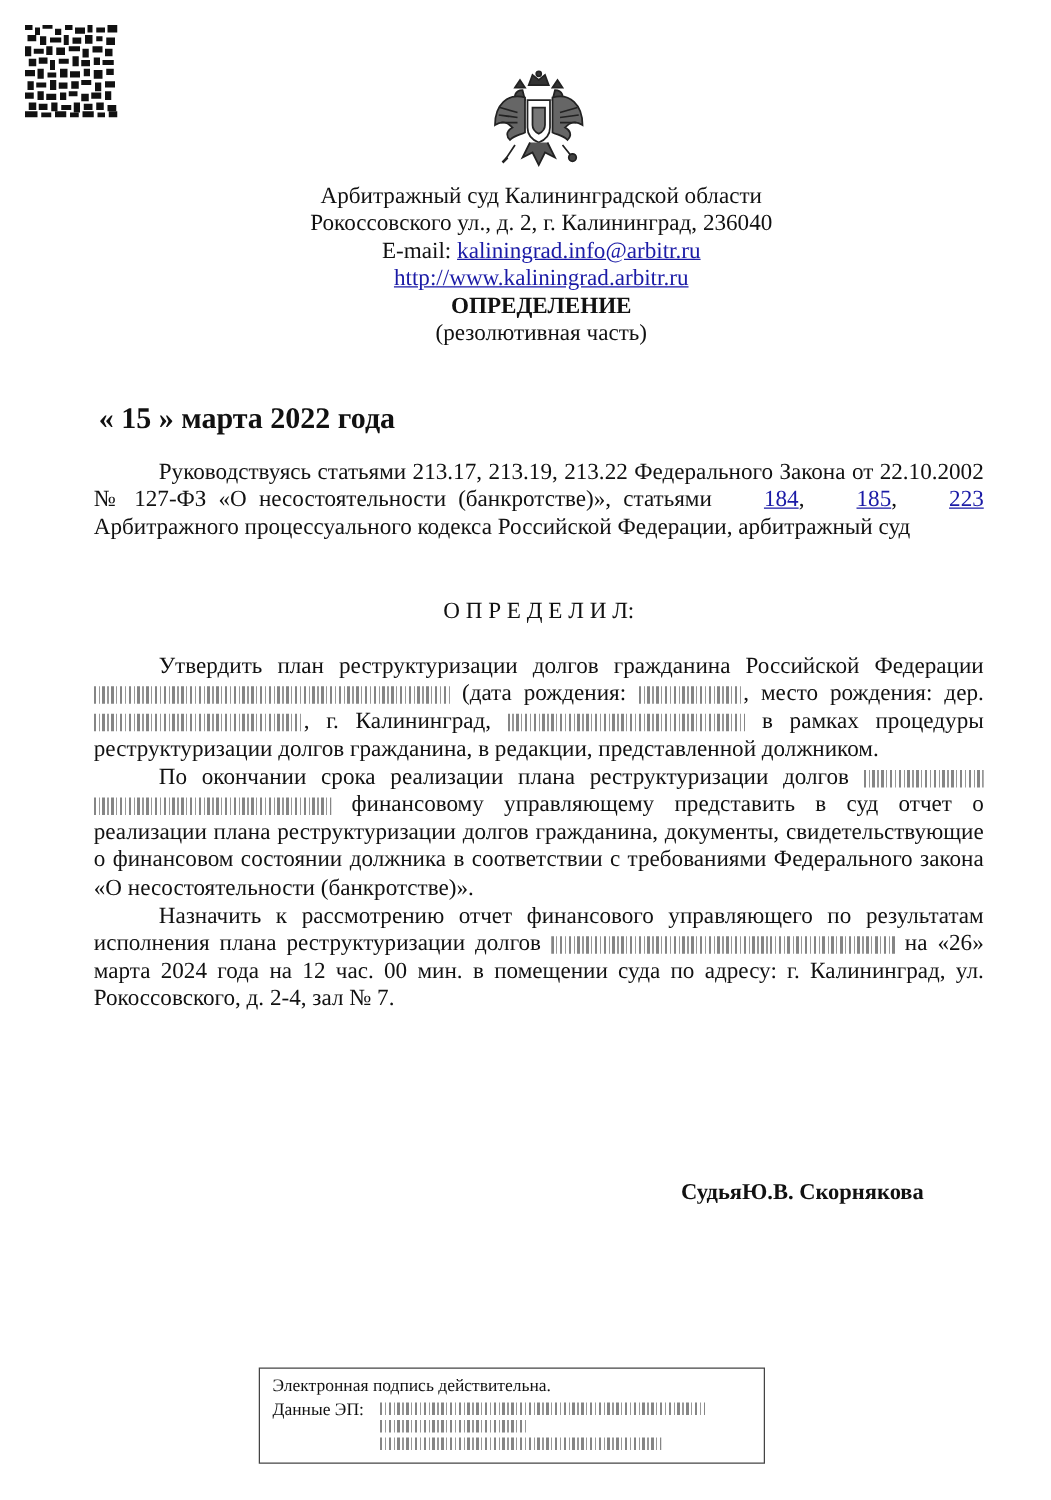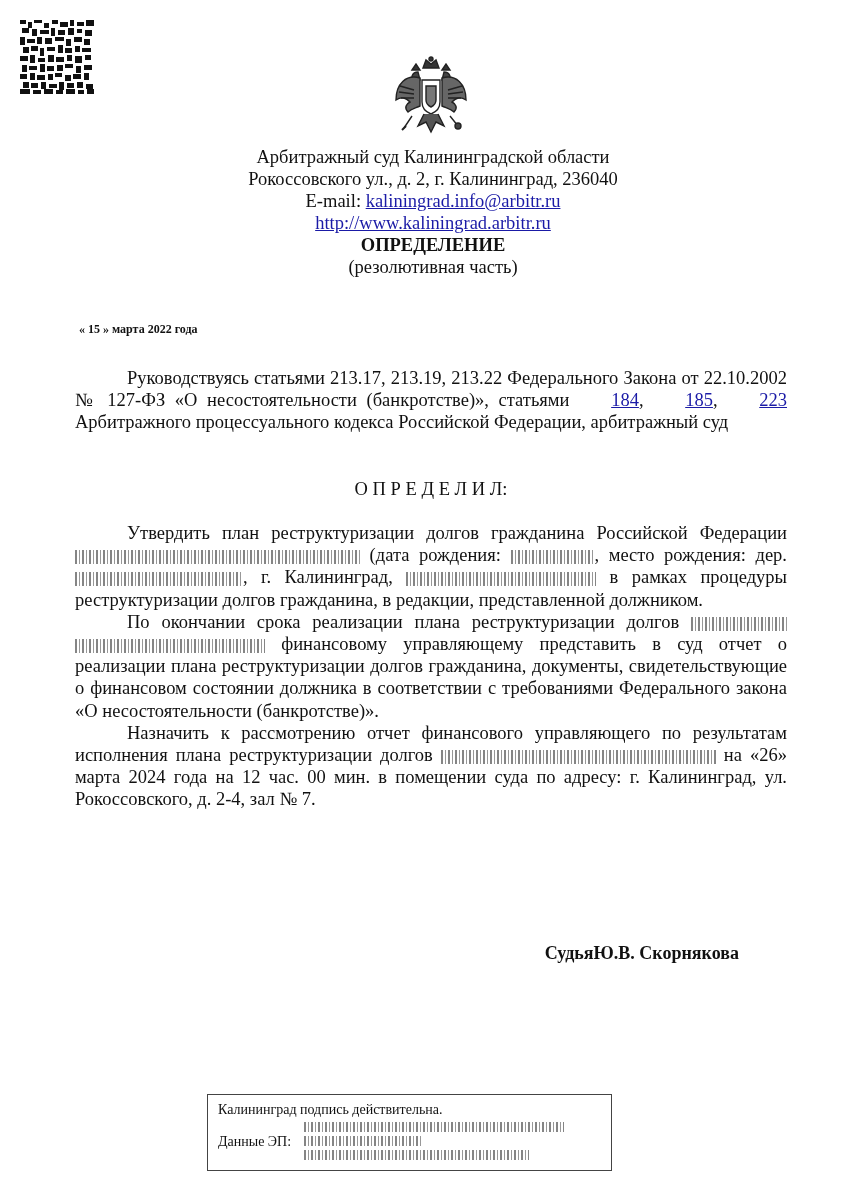--- a/index.html
+++ b/index.html
@@ -4,37 +4,37 @@
 <style>
   html, body { margin:0; padding:0; background:#ffffff; }
   body { width:841px; height:1200px; position:relative; overflow:hidden;
          font-family:"Liberation Serif", "DejaVu Serif", serif; color:#111; }
   .qr { position:absolute; left:20px; top:20px; width:74px; height:74px; }
   .emblem { position:absolute; left:392px; top:56px; width:78px; height:80px; }
   .header { position:absolute; left:0; top:146px; width:866px; text-align:center;
             font-size:18.5px; line-height:22px; }
   .header a { color:#1a1aa6; text-decoration:underline; }
   .bold { font-weight:bold; }
-  .dateline { position:absolute; top:322px; left:79px; right:56px; font-size:12px;
+  .dateline { position:absolute; top:322px; left:79px; right:56px; font-size:24px;
               font-weight:bold; display:flex; justify-content:space-between;
               font-family:"Liberation Serif", serif; }
   .redact { display:inline-block; height:14px; vertical-align:middle;
             background-image:repeating-linear-gradient(90deg,#222 0 2px,transparent 2px 4px,#444 4px 5px,transparent 5px 7px);
             opacity:.55; filter:blur(.3px); }
   .body { position:absolute; left:75px; width:712px; font-size:18.5px; line-height:22.2px;
           text-align:justify; }
   .p { text-indent:52px; margin:0; }
   .p a { color:#1a1aa6; text-decoration:underline;margin-left:32px; }
   .center { text-align:center; text-indent:0; }
   .sign { position:absolute; top:943px; left:128px; right:102px; font-size:18px; font-weight:bold;
           display:flex; justify-content:flex-end; }
   .sigbox { position:absolute; left:207px; top:1094px; width:405px; height:77px;
             border:1.3px solid #444; font-size:14px; line-height:19px; box-sizing:border-box;
             padding:5px 10px; font-family:"Liberation Serif", serif; }
-  .sigrow { display:flex;align-items:center; }
+  .sigrow { display:flex; }
   .siglabel { width:86px; flex:none; }
   .sigdata .redact { height:10px; display:block; margin:3px 0 4px 0; }
 </style>
 </head>
 <body>
 
 <div class="qr">
   <svg width="74" height="74" viewBox="0 0 74 74">
     <rect width="74" height="74" fill="#fff"></rect>
     <g fill="#111">
@@ -166,21 +166,21 @@
   <p class="p"><span>По окончании срока реализации плана реструктуризации долгов </span><span class="redact" style="width:96px;"></span> <span class="redact" style="width:190px;"></span><span> финансовому управляющему представить в суд отчет о реализации плана реструктуризации долгов гражданина, документы, свидетельствующие о финансовом состоянии должника в соответствии с требованиями Федерального закона «О несостоятельности (банкротстве)».</span></p>
   <p class="p"><span>Назначить к рассмотрению отчет финансового управляющего по результатам исполнения плана реструктуризации долгов </span><span class="redact" style="width:275px;"></span><span> на «26»  марта  2024 года на  12 час. 00 мин. в помещении суда по адресу: г. Калининград, ул. Рокоссовского, д. 2-4, зал № 7.</span></p>
 </div>
 
 <div class="sign">
   <span>Судья</span>
   <span>Ю.В. Скорнякова</span>
 </div>
 
 <div class="sigbox">
-  <div>Калининград подпись действительна.</div>
+  <div>Электронная подпись действительна.</div>
   <div class="sigrow">
     <span class="siglabel">Данные ЭП:</span>
     <span class="sigdata">
       <span class="redact" style="width:260px;"></span>
       <span class="redact" style="width:118px;"></span>
       <span class="redact" style="width:225px;"></span>
     </span>
   </div>
 </div>
 

